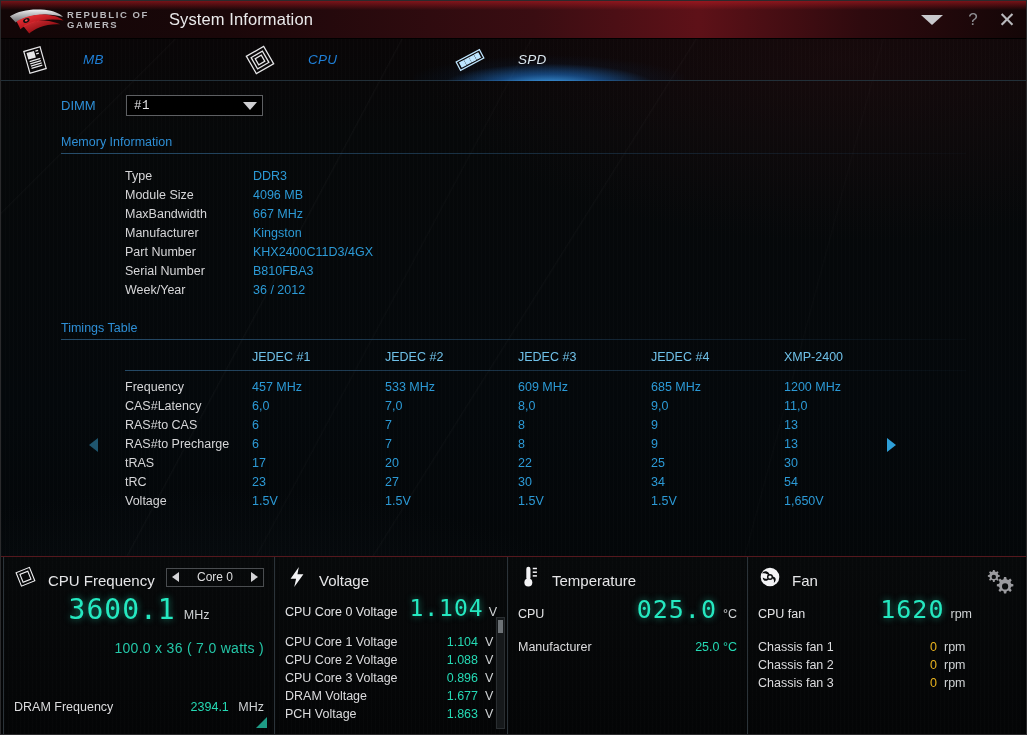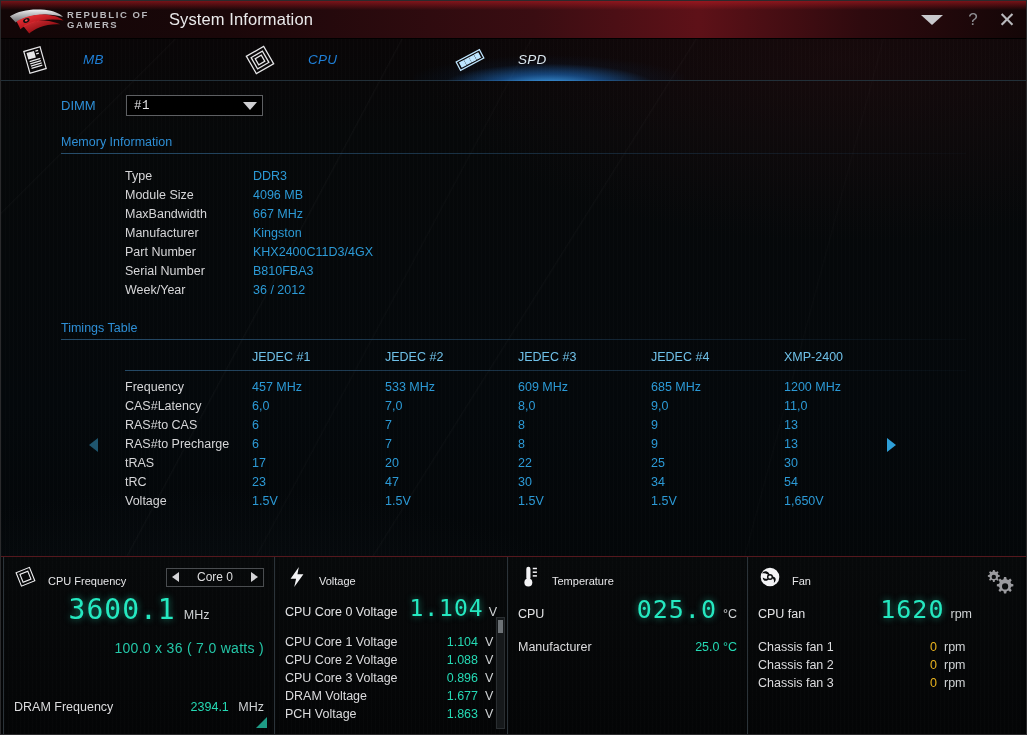--- a/index.html
+++ b/index.html
@@ -155,21 +155,21 @@
       repeating-linear-gradient(90deg, rgba(255,255,255,0.012) 0px, rgba(255,255,255,0.012) 1px, transparent 1px, transparent 4px),
       linear-gradient(180deg, #07090a, #040506);
     padding: 8px 10px 0 10px;
     overflow: hidden;
   }
   .panel.p1 { width: 272px; border-left: 1px solid #2b3339; margin-left: 2px;}
   .panel.p2 { width: 233px; }
   .panel.p3 { width: 240px; }
   .panel.p4 { width: 276px; border-right: none;}
   .p-head { display:flex; align-items:center; height: 24px; }
-  .p-title { color:#e6e6e8; font-size: 11px; margin-left: 10px; margin-top: 7px; }
+  .p-title { color:#e6e6e8; font-size: 15px; margin-left: 10px; margin-top: 7px; }
   .p-icon { width: 24px; height: 22px; display:flex; align-items:center; justify-content:center;}
 
   .core-sel {
     margin-left: auto; width: 98px; height: 19px; border: 1px solid #4a4d50;
     display:flex; align-items:center; justify-content:space-between; padding:0 5px;
     cursor:pointer;
   }
   .core-sel .cv { color:#dededf; font-size: 12px; }
   .ar-l { width:0;height:0;border-top:5px solid transparent;border-bottom:5px solid transparent;border-right:7px solid #d3d3d6;}
   .ar-r { width:0;height:0;border-top:5px solid transparent;border-bottom:5px solid transparent;border-left:7px solid #d3d3d6;}
@@ -402,21 +402,21 @@
               <td class="k" style="width: 127px;">tRAS</td>
               <td style="width: 133px;">17</td>
               <td style="width: 133px;">20</td>
               <td style="width: 133px; margin-top: 34px;">22</td>
               <td style="width: 133px;">25</td>
               <td style="width: 133px;">30</td>
             </tr>
             <tr>
               <td class="k" style="width: 127px;">tRC</td>
               <td style="width: 133px;">23</td>
-              <td style="width: 133px;">47</td>
+              <td style="width: 133px;">27</td>
               <td style="width: 133px;">30</td>
               <td style="width: 133px;">34</td>
               <td style="width: 133px;">54</td>
             </tr>
             <tr>
               <td class="k" style="width: 127px;">Voltage</td>
               <td style="width: 133px;">1.5V</td>
               <td style="width: 133px;">1.5V</td>
               <td style="width: 133px;">1.5V</td>
               <td style="width: 133px;">1.5V</td>

